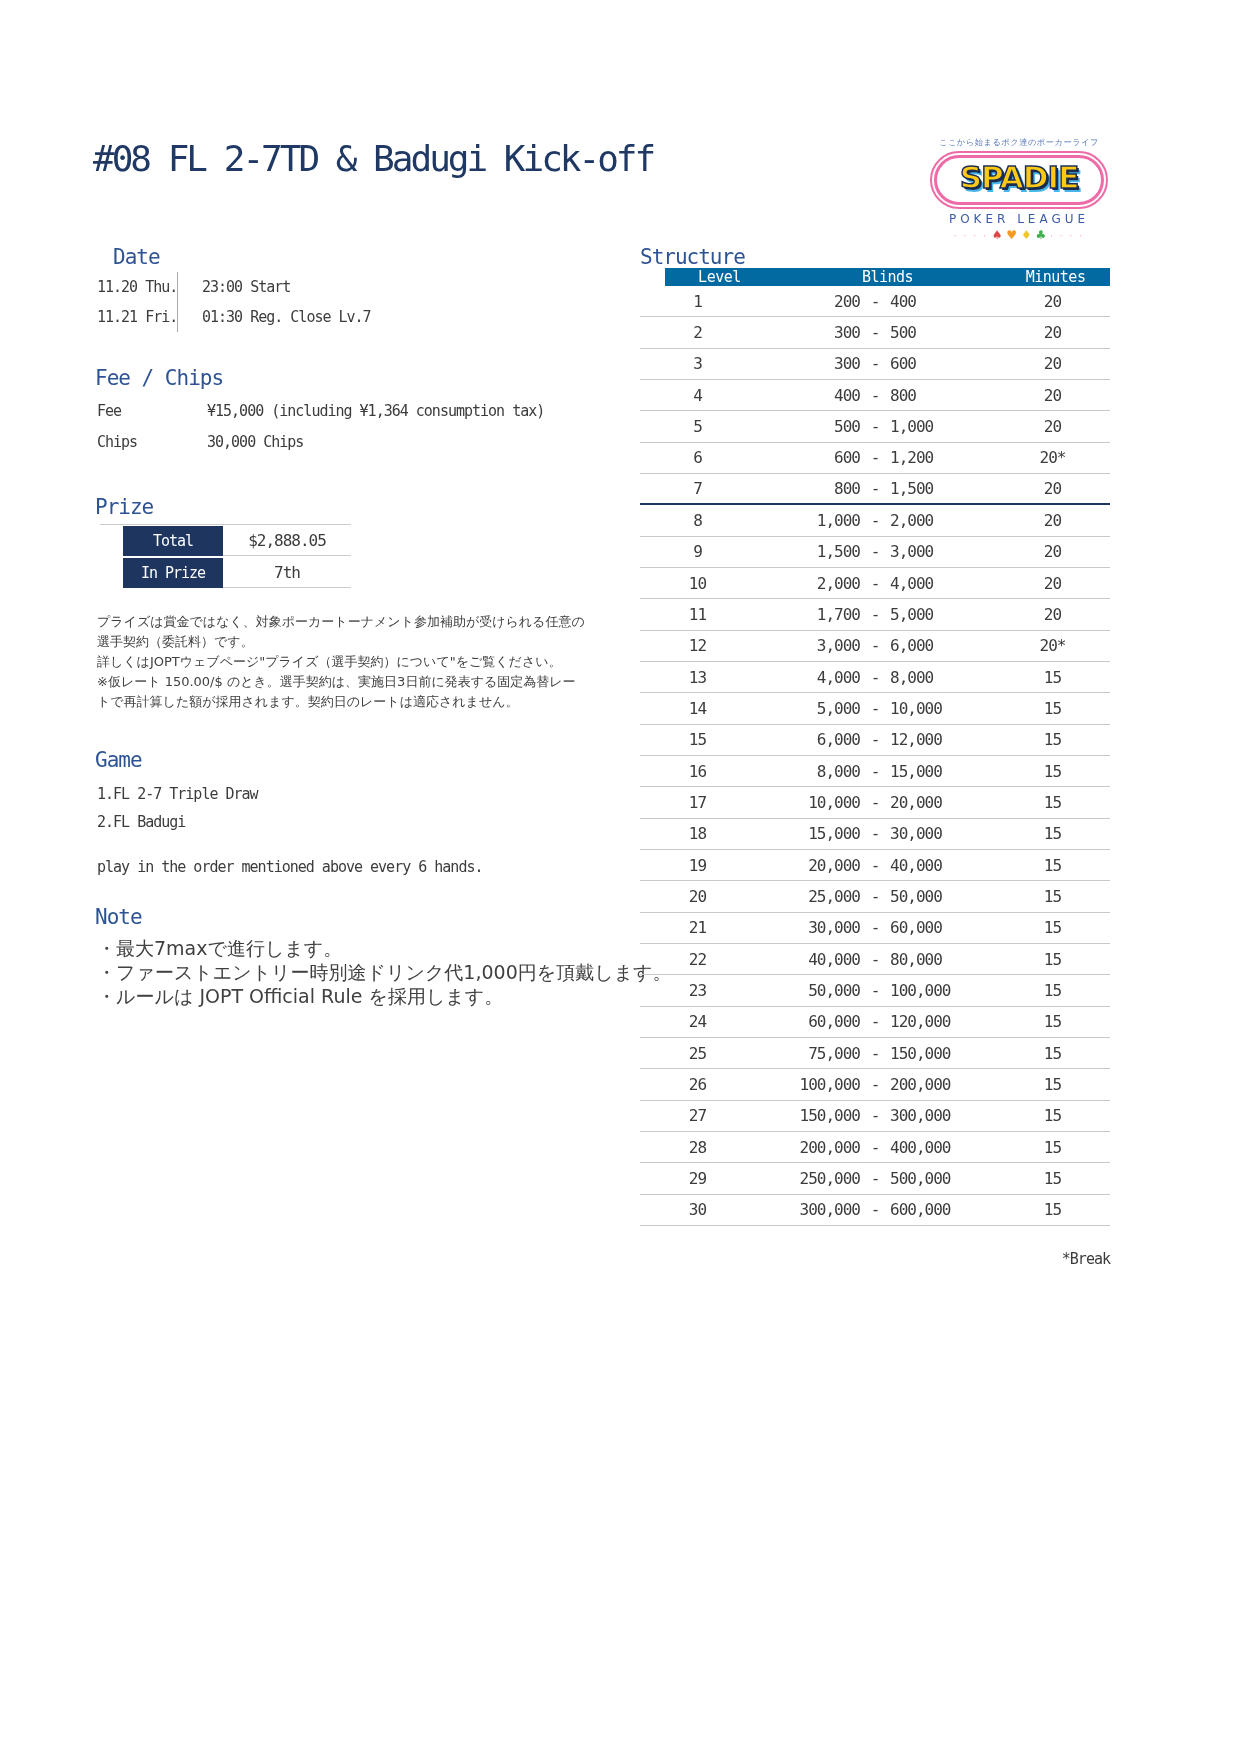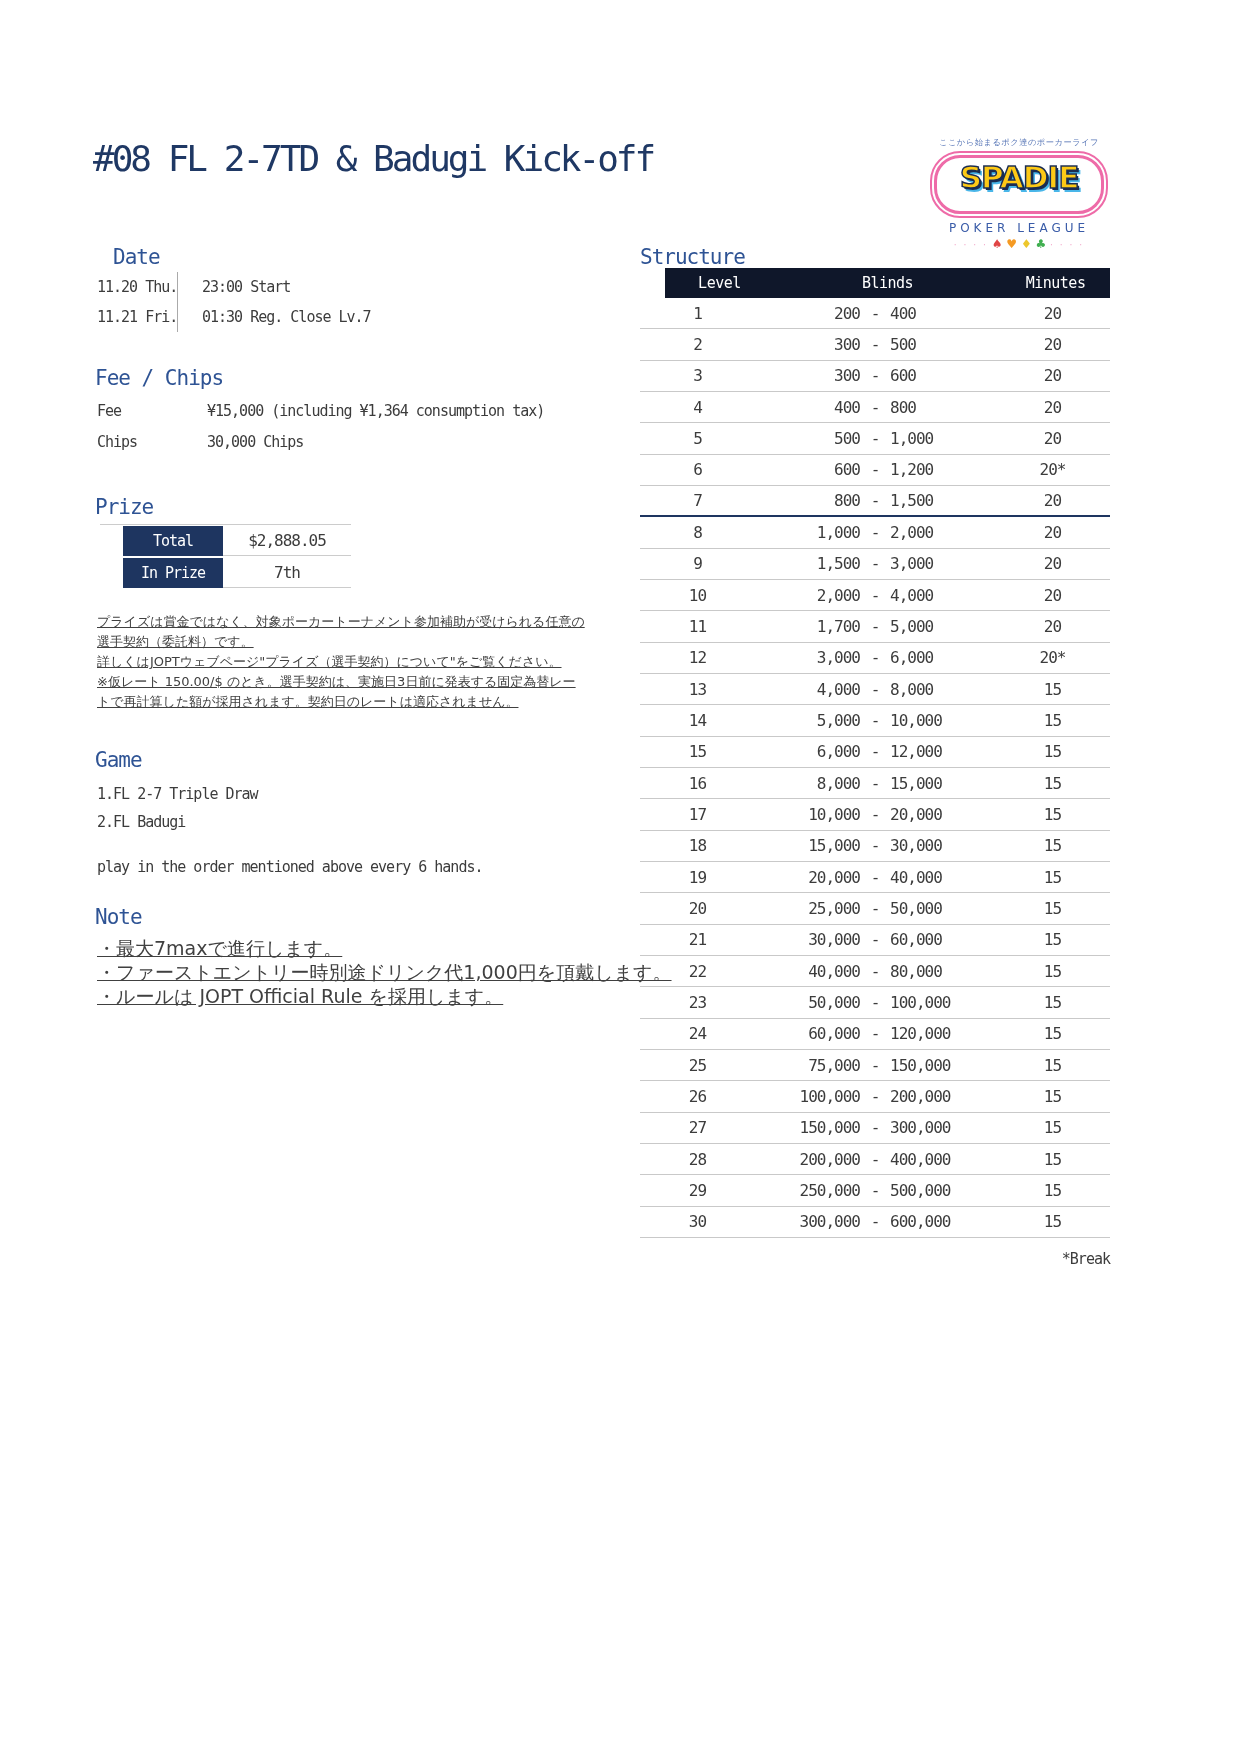--- a/index.html
+++ b/index.html
@@ -6,38 +6,38 @@
     font-family:"DejaVu Sans Mono","DejaVu Sans",monospace;color:#3c3c3c;}
   .abs{position:absolute;}
 
   
   .doc-title{left:93px;top:138px;font-size:36px;letter-spacing:-3px;color:#1f3864;white-space:nowrap;}
 
   
   .logo{left:928px;top:136px;width:182px;text-align:center;font-family:"DejaVu Sans",sans-serif;}
   .logo-tagline{font-size:9px;color:#5b79b8;letter-spacing:0.5px;white-space:nowrap;transform:scale(0.92);transform-origin:center;}
   .logo-capsule{margin:2px auto 0;border:2px solid #ee6ba8;border-radius:30px;padding:2px;width:170px;}
-  .logo-capsule-inner{border:3px solid #ee6ba8;border-radius:26px;background:#ffffff;padding:1px 4px 16px;}
+  .logo-capsule-inner{border:3px solid #ee6ba8;border-radius:26px;background:#ffffff;padding:1px 4px 7px;}
   .logo-brand{font-size:31px;font-weight:bold;letter-spacing:-1px;color:#fdc916;
     -webkit-text-stroke:1.5px #1a2c52;
     text-shadow:2px 2px 0 #1a2c52,3.5px 3.5px 0 #49b6e9;}
   .logo-subtitle{margin-top:3px;font-size:12px;letter-spacing:4px;color:#3a5ca8;white-space:nowrap;}
   .logo-suits{margin-top:2px;font-size:12px;white-space:nowrap;}
   .logo-suits .dots{color:#f2aacb;font-size:9px;letter-spacing:2px;}
   .suit-spade{color:#e04545;}
   .suit-heart{color:#f59a23;}
   .suit-diamond{color:#edc72c;}
   .suit-club{color:#3faf4f;}
 
   
   .section-h{font-size:21px;letter-spacing:-1px;color:#2e5394;white-space:nowrap;}
 
   
   .t{font-size:15px;letter-spacing:-1px;white-space:nowrap;}
-  .jp{font-family:"DejaVu Sans","DejaVu Sans Mono",sans-serif;letter-spacing:0;text-decoration:underline;}
+  .jp{font-family:"DejaVu Sans","DejaVu Sans Mono",sans-serif;letter-spacing:0;}
 
   
   .date-table{left:97px;top:272px;}
   .date-row{display:flex;height:30px;align-items:center;}
   .date-day{width:80px;}
   .date-time{border-left:1px solid #aaaaaa;padding-left:24px;height:30px;display:flex;align-items:center;}
 
   
   .fee-table{left:97px;top:395px;}
   .fee-row{display:flex;height:31px;align-items:center;}
@@ -58,21 +58,21 @@
   .game-items{left:97px;top:780px;}
   .game-items div{height:28px;display:flex;align-items:center;}
   .play-note{left:97px;top:858px;font-size:15px;}
 
   
   .note-list{left:97px;top:936px;font-size:19px;line-height:24px;color:#404040;}
   .note-list div{white-space:nowrap;}
 
   
   .structure-table{left:640px;top:268px;width:470px;}
-  .shead{display:flex;height:30px;background:#0f172a;color:#ffffff;font-size:15px;letter-spacing:-0.5px;align-items:center;margin-left:25px;}
+  .shead{display:flex;height:18px;background:#0369a1;color:#ffffff;font-size:15px;letter-spacing:-0.5px;align-items:center;margin-left:25px;}
   .shead .c{text-align:center;}
   .srow{display:flex;height:31.33px;border-bottom:1px solid #c9c9c9;align-items:center;font-size:16px;letter-spacing:-1px;color:#3c3c3c;box-sizing:border-box;}
   .srow.reg-close{border-bottom:2px solid #1e3560;}
   .c.lvl{width:115px;text-align:center;}
   .c.bl{width:240px;display:flex;justify-content:center;}
   .c.bl .sb{width:98px;text-align:right;}
   .c.bl .dash{width:30px;text-align:center;}
   .c.bl .bb{width:98px;text-align:left;}
   .c.min{width:115px;text-align:center;}
   .break-note{left:960px;top:1250px;width:150px;text-align:right;font-size:15px;letter-spacing:-1px;color:#3c3c3c;}

